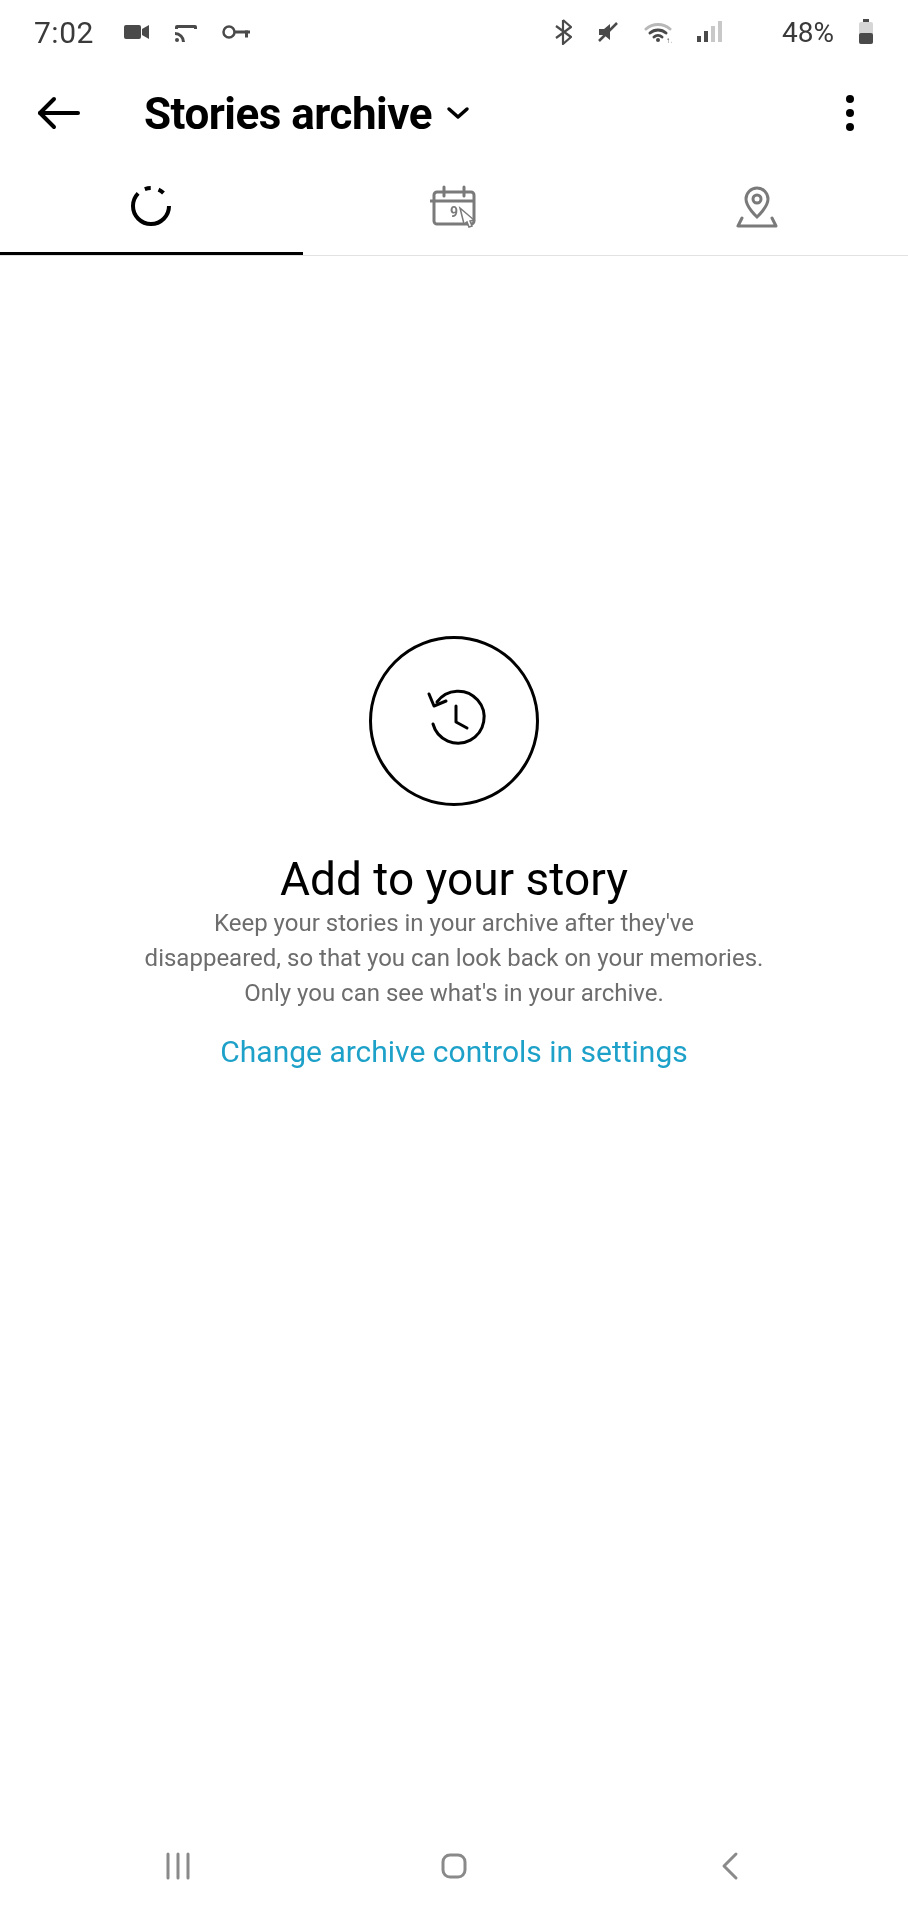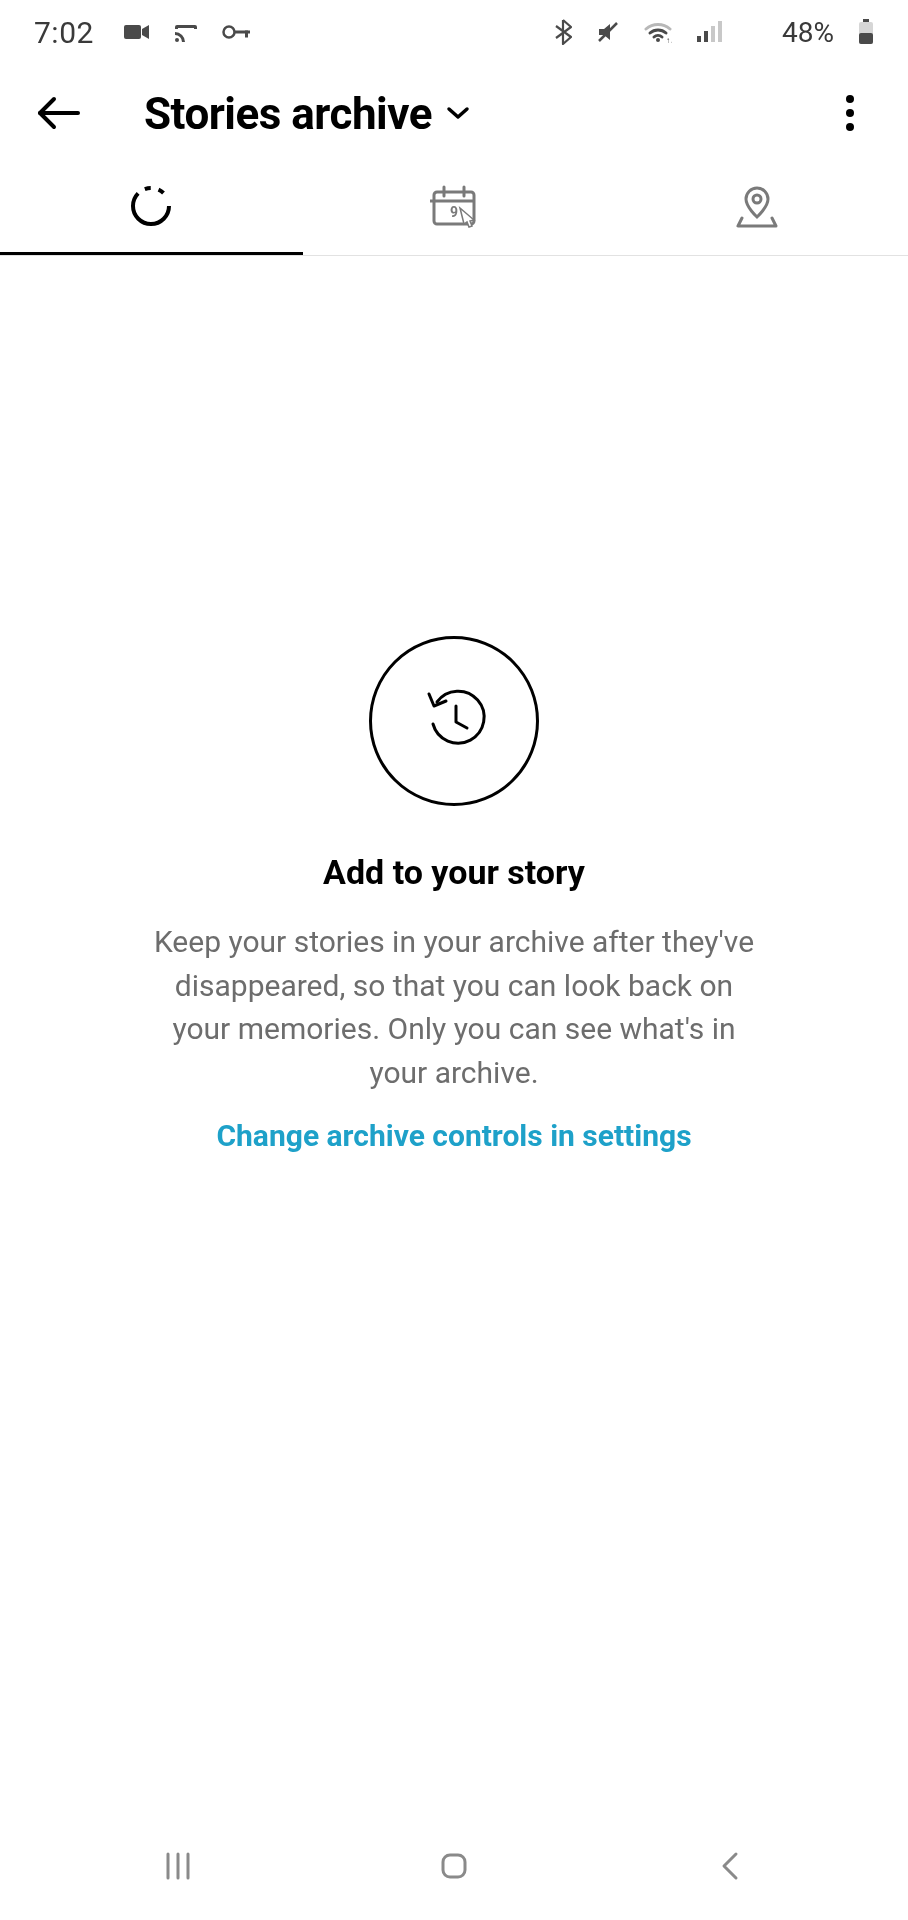--- a/index.html
+++ b/index.html
@@ -90,35 +90,34 @@
     text-align:center;
   }
   .big-circle {
     width: 170px; height: 170px;
     border: 3px solid #000;
     border-radius: 50%;
     display:flex; align-items:center; justify-content:center;
     margin-bottom: 46px;
   }
   .empty-title {
-    font-size: 34px;
-    font-weight: 700;
-    margin-bottom: 28px;
+    font-size: 46px;
+    font-weight: 400;
   }
   .empty-desc {
-    font-size: 30px;
+    font-size: 24px;
     line-height: 1.45;
     color: #6d6d6d;
     max-width: 620px;
     margin: 0 auto 24px auto;
   }
   .settings-link {
     font-size: 30px;
     color: #1ea1c9;
-    font-weight:700;
+    font-weight:400;
     text-decoration:none;
   }
 
   
   .nav-bar {
     position:absolute;
     bottom:0; left:0; right:0;
     height: 106px;
     display:flex;
     align-items:center;

